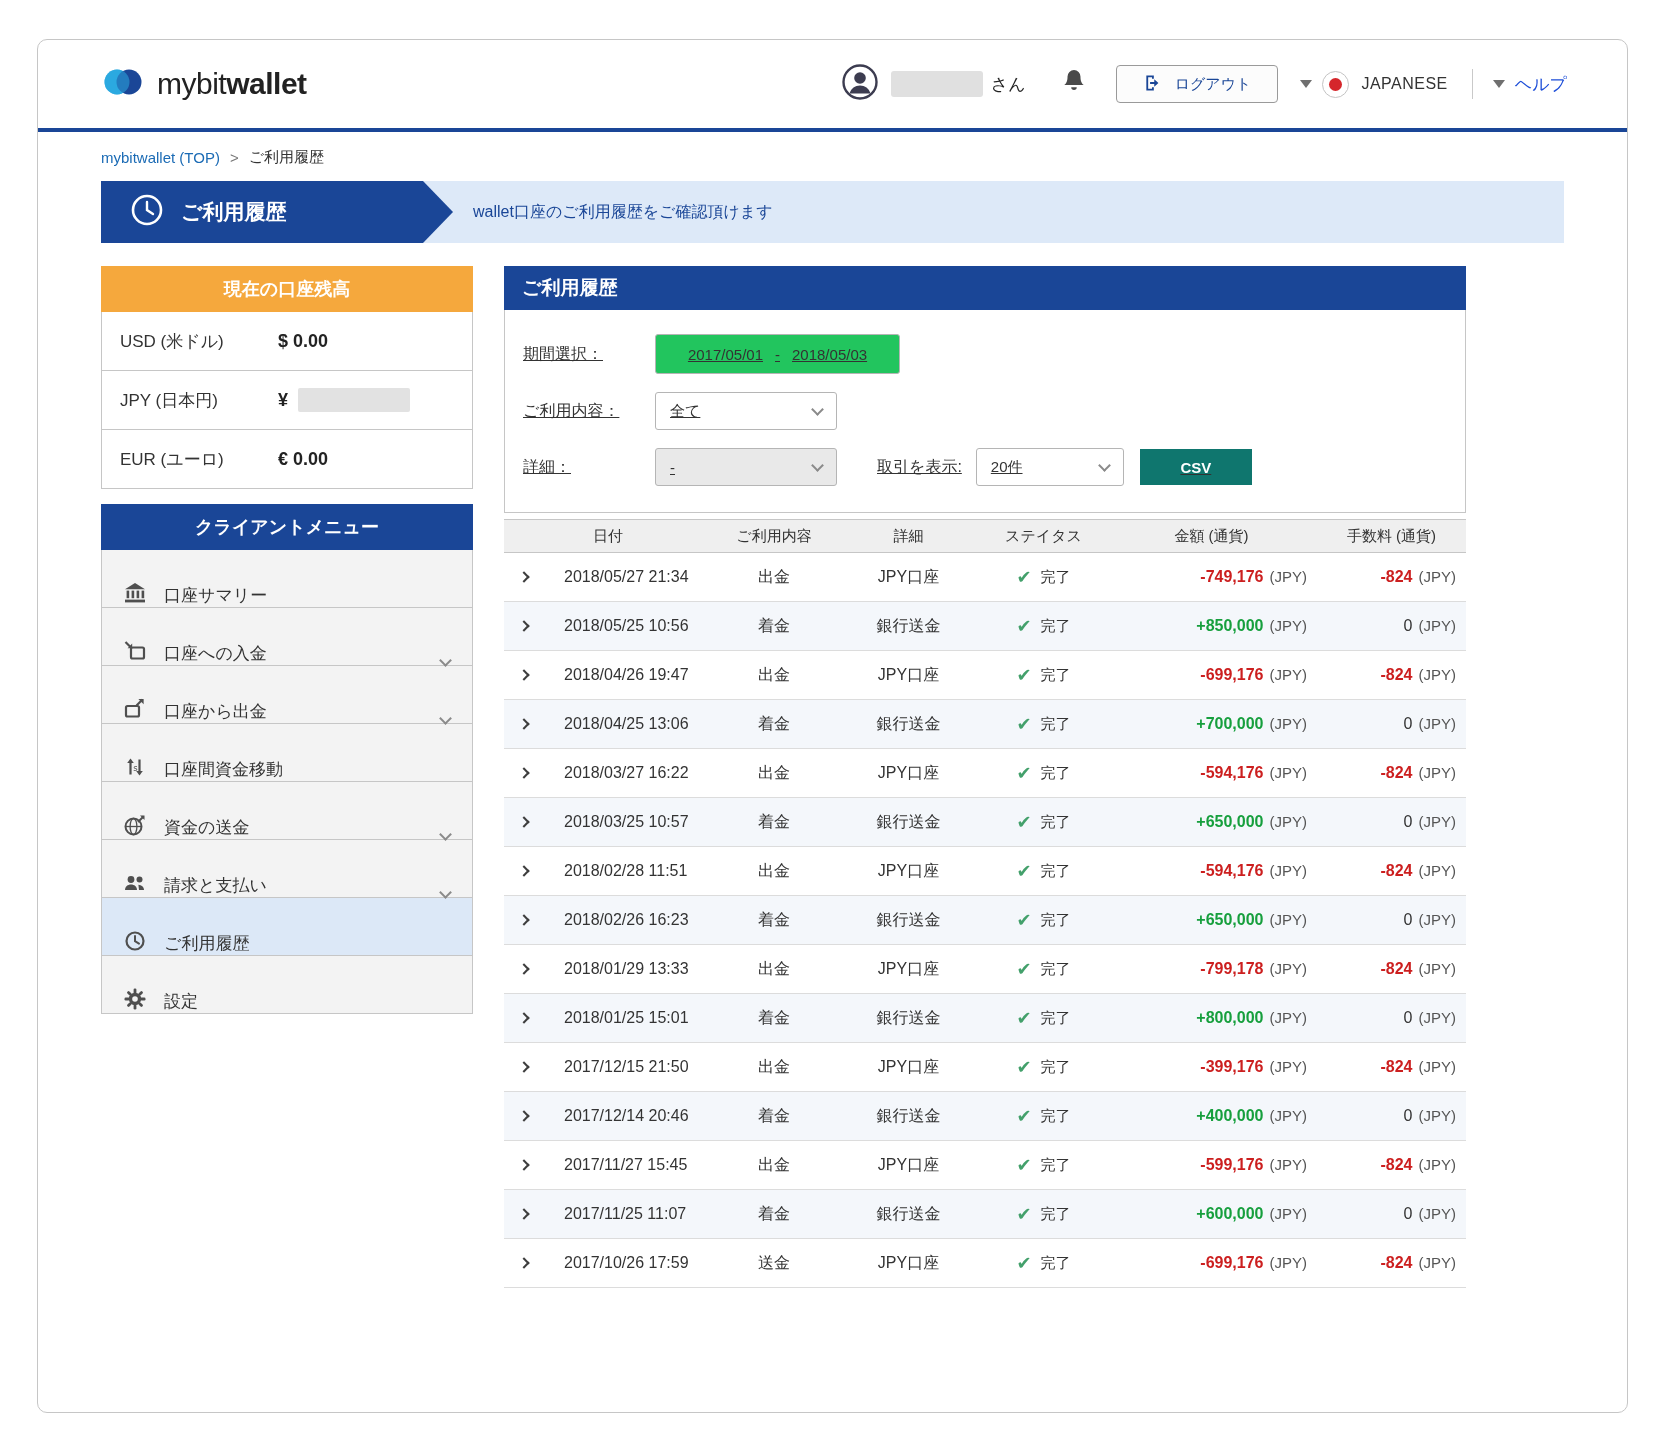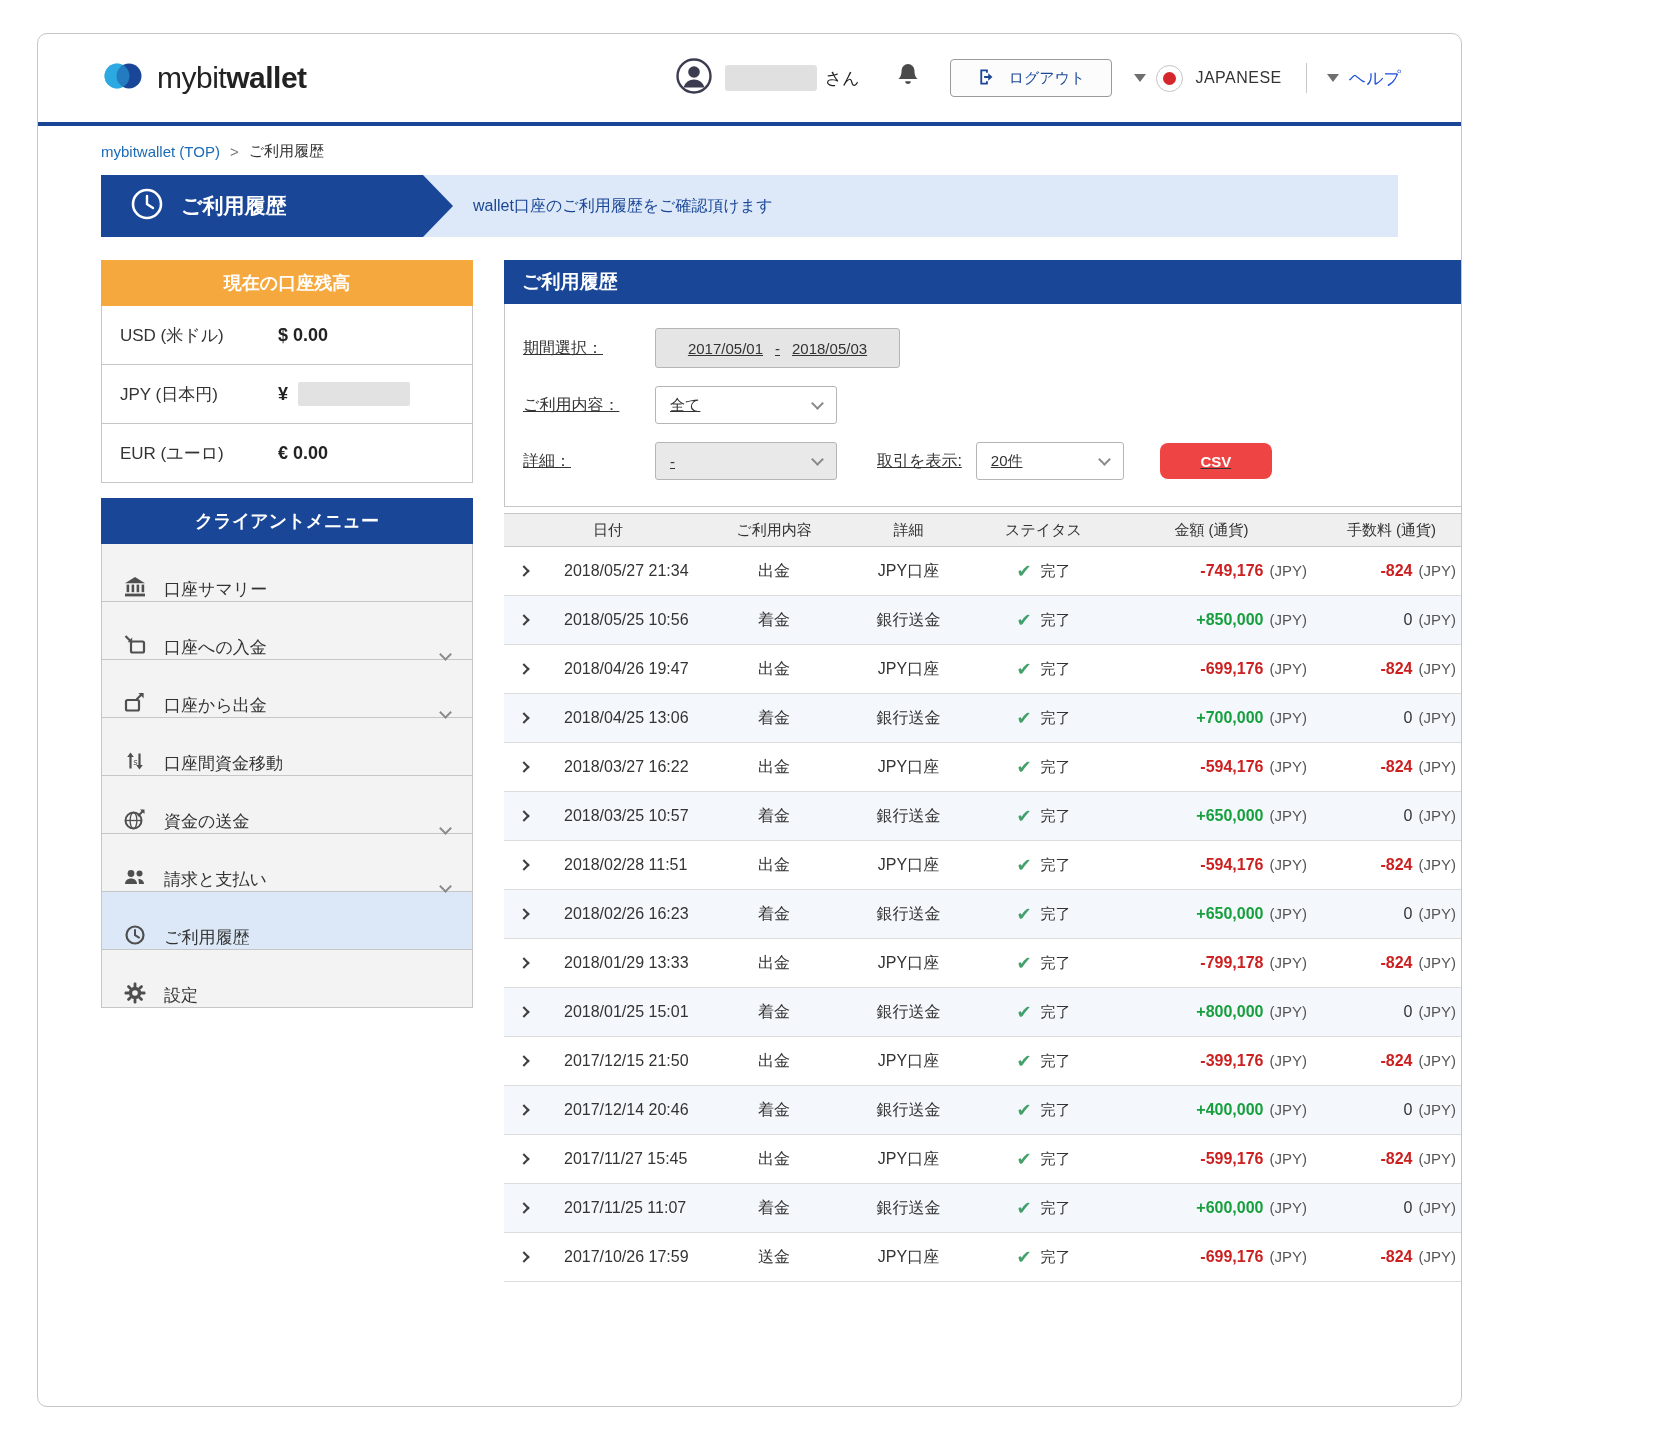--- a/index.html
+++ b/index.html
@@ -2,21 +2,21 @@
 <html><head>
 <meta charset="utf-8">
 <style>
   * { box-sizing: border-box; }
   html,body { margin:0; padding:0; }
   body {
     width:1665px; height:1440px; background:#ffffff; position:relative;
     font-family:"Liberation Sans","DejaVu Sans",sans-serif; color:#333;
   }
   .card {
-    position:absolute; left:37px; top:33px; width:1425px; height:1374px;
+    position:absolute; left:37px; top:39px; width:1591px; height:1374px;
     background:#fff; border:1px solid #c6c6c6; border-radius:10px; overflow:hidden;
   }
   
   .topbar { height:88px; display:flex; align-items:center; justify-content:space-between; padding:0 60px 0 63px; }
   .logo { display:flex; align-items:center; gap:10px; }
   .logo-text { font-size:30px; color:#222; letter-spacing:-0.5px; }
   .logo-text .lt1 { font-weight:normal; }
   .logo-text .lt2 { font-weight:bold; }
   .topbar-right { display:flex; align-items:center; }
   .username-box { width:92px; height:26px; background:#e0e0e0; border-radius:3px; margin:0 8px 0 12px; }
@@ -71,30 +71,30 @@
   .chev-down { display:inline-block; width:9px; height:9px; border-right:2.4px solid #8a8a8a;
     border-bottom:2.4px solid #8a8a8a; transform:rotate(45deg); }
   .menu-item .chev-down { margin-left:auto; margin-right:4px; margin-top:-5px; }
   
   .panel-header { height:44px; background:#1a4697; color:#fff; font-size:19px; font-weight:bold;
     display:flex; align-items:center; padding:0 18px; }
   .filter-panel { border:1px solid #c6c6c6; border-top:none; padding:24px 18px 26px; background:#fff;text-decoration:underline; }
   .filter-row { display:flex; align-items:center; margin-bottom:18px; }
   .filter-row:last-child { margin-bottom:0; }
   .filter-label { width:132px; font-size:16px; color:#333; }
-  .date-range { width:245px; height:40px; border:1px solid #b5b5b5; border-radius:3px; background:#e5e5e5;
+  .date-range { width:245px; height:40px; border:1px solid #b5b5b5; border-radius:3px; background:#22c55e;
     display:flex; align-items:center; justify-content:center; gap:12px; font-size:15px; color:#333; cursor:text; }
   .select { height:38px; border:1px solid #b5b5b5; border-radius:3px; background:#fff;
     display:flex; align-items:center; padding:0 14px; font-size:15px; color:#333; cursor:pointer; }
   .select .chev-down { margin-left:auto; margin-top:-4px; }
   .select.w-usage { width:182px; }
   .select.w-detail { width:182px; background:#e9e9e9; }
   .select.w-show { width:148px; }
   .inline-label { margin-left:40px; margin-right:14px; font-size:16px; color:#333; }
-  .csv-btn { margin-left:36px; width:112px; height:36px; background:#ef4444; border:none; border-radius:8px;
+  .csv-btn { margin-left:16px; width:112px; height:36px; background:#0f766e; border:none; border-radius:0;
     color:#fff; font-weight:bold; font-size:15px; cursor:pointer; font-family:inherit; }
   
   .history-table { margin-top:6px; width:962px; border-collapse:collapse; table-layout:fixed; font-size:16px; }
   .history-table th { height:33px; background:#efefef; border-top:1px solid #c6c6c6; border-bottom:1px solid #c6c6c6;
     font-weight:normal; font-size:15px; color:#333; text-align:center; }
   .history-table td { height:49px; border-bottom:1px solid #dcdcdc; }
   tr.alt { background:#f4f7fb; }
   td.date-cell { padding-left:16px; }
   .date-inner { display:flex; align-items:center;gap:20px; }
   .chev-right { display:inline-block; width:8px; height:8px; border-top:2.4px solid #3d3d3d;

